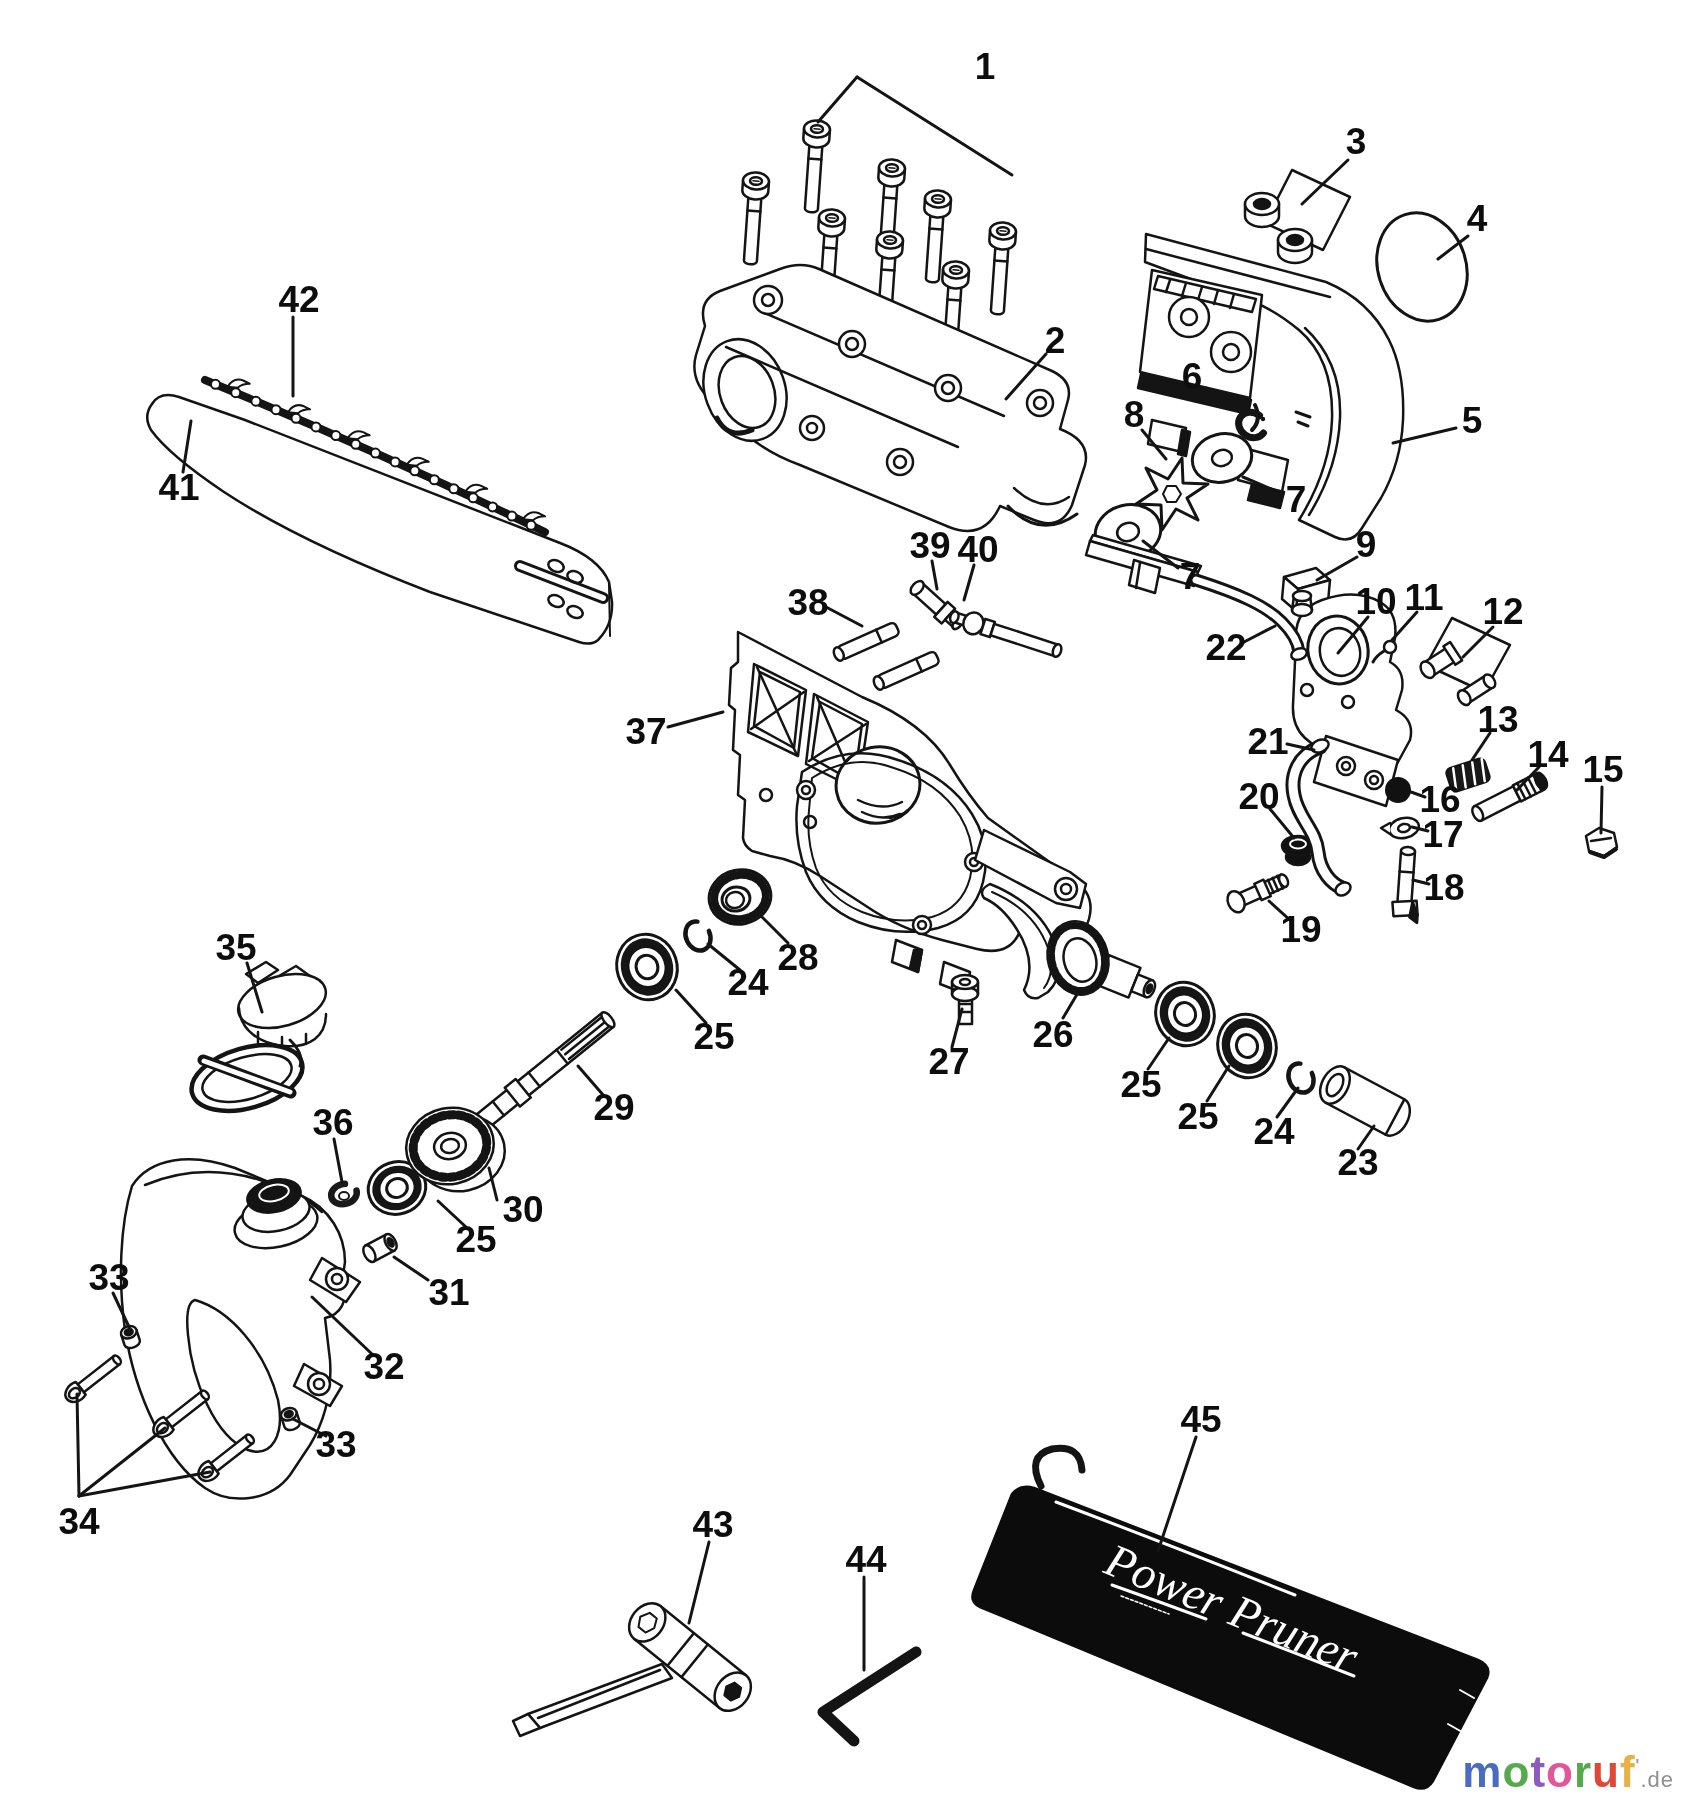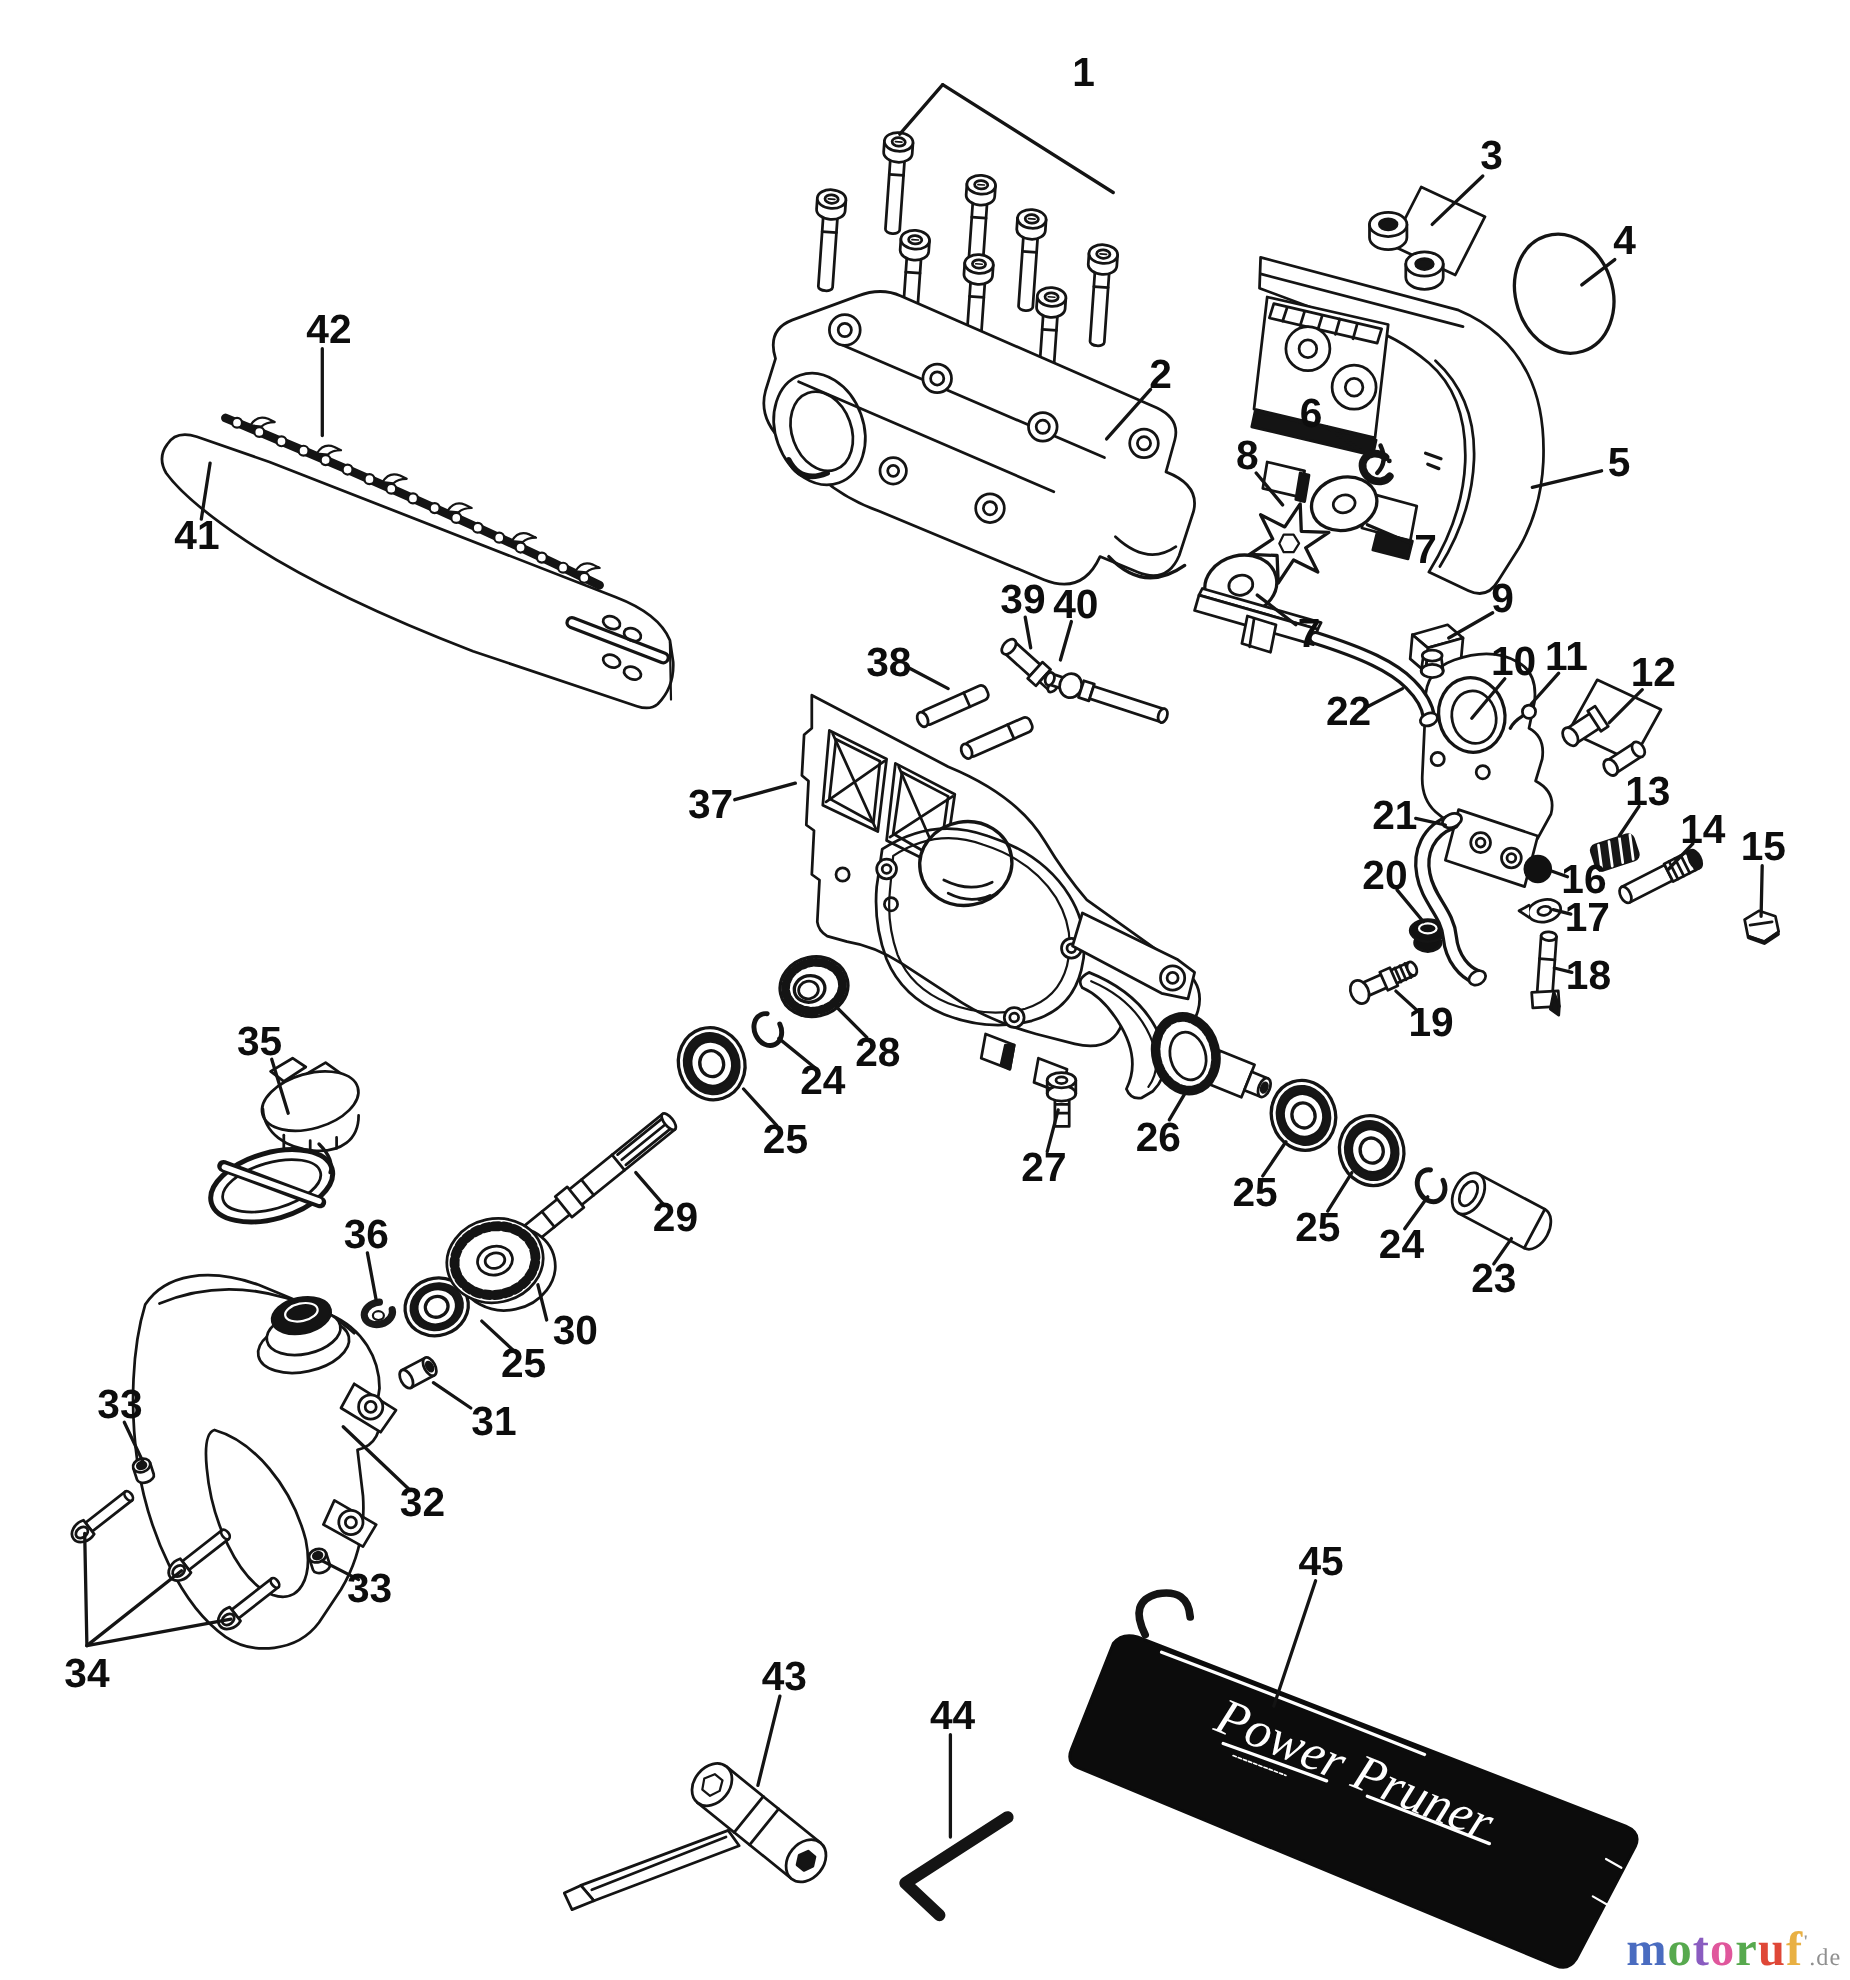--- a/index.html
+++ b/index.html
@@ -1,20 +1,20 @@
 <!DOCTYPE html>
 <html><head>
 <meta charset="utf-8">
 <style>
   html,body{margin:0;padding:0;background:#fff;}
   #canvas{position:relative;width:1682px;height:1800px;background:#ffffff;overflow:hidden;
           font-family:"Liberation Sans", sans-serif;}
   #diagram{position:absolute;left:0;top:0;}
   .lbl{font-family:"Liberation Sans", sans-serif;font-weight:bold;font-size:37px;fill:#0d0d0d;}
-  #watermark{position:absolute;right:8px;bottom:6px;font-family:Liberation Serif, serif;
+  #watermark{position:absolute;right:8px;bottom:6px;font-family:Liberation Sans, sans-serif;
              font-weight:bold;font-size:44px;letter-spacing:1px;cursor:pointer;line-height:1;}
   #watermark .suffix{font-size:22px;color:#8f8f8f;font-weight:normal;}
   #watermark .mark{font-size:16px;color:#9a9a9a;vertical-align:super;}
 </style>
 </head>
 <body>
 
 <div id="canvas">
 <svg id="diagram" width="1682" height="1800" viewBox="0 0 1682 1800" stroke="#141414" stroke-width="2.5" fill="none" stroke-linejoin="round" stroke-linecap="round">
 

